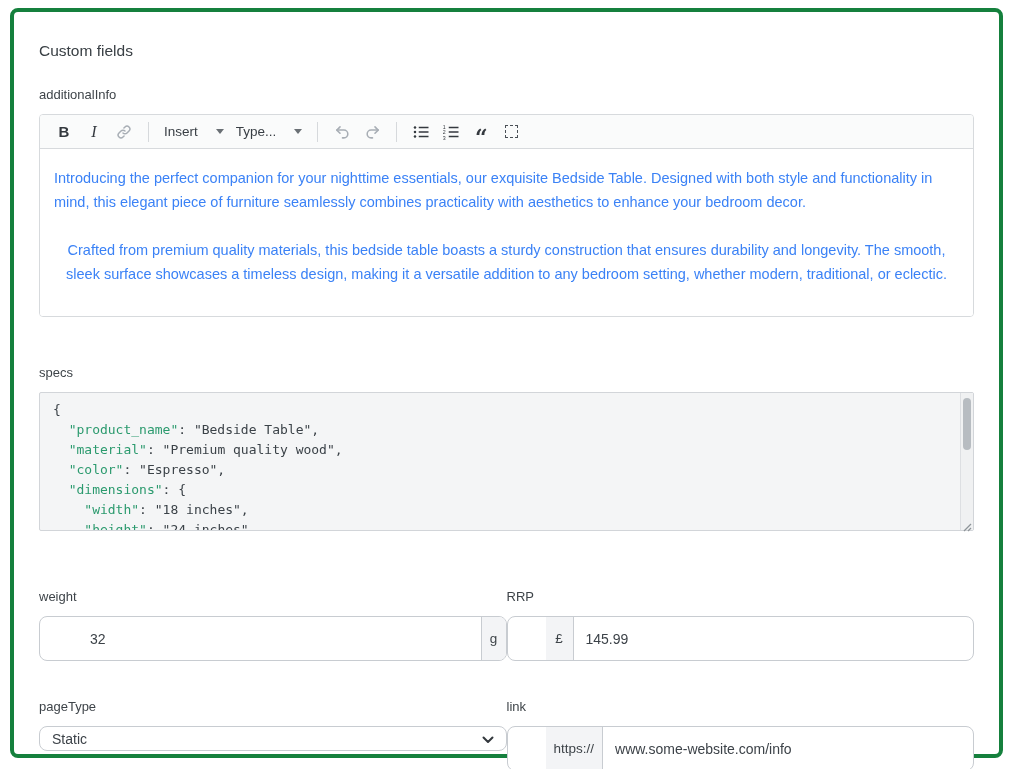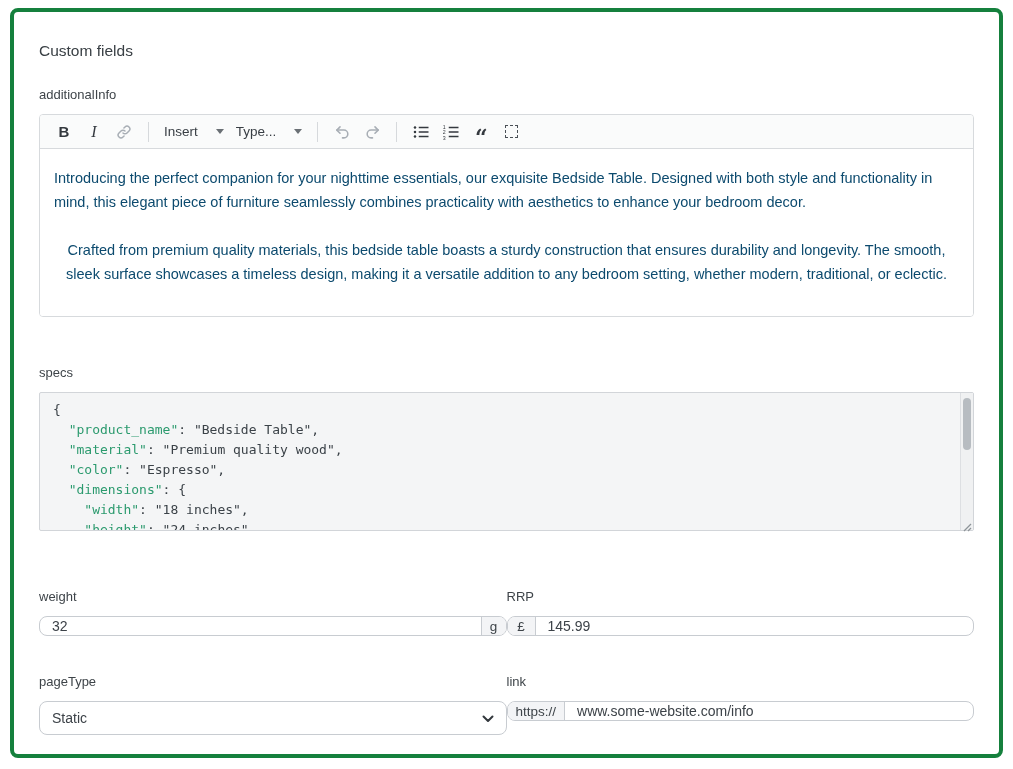--- a/index.html
+++ b/index.html
@@ -32,21 +32,21 @@
   .tb-muted { color: #a8aeb5; }
   .tb-divider { width: 1px; height: 20px; background: #d6d9dc; margin: 0 8px; }
   .tb-drop { display: flex; align-items: center; gap: 18px; font-size: 13.5px; color: #383e44; }
   .tb-caret { width: 0; height: 0; border-left: 4px solid transparent; border-right: 4px solid transparent; border-top: 5px solid #6a7075; }
   .tb-quote { font-family: "DejaVu Serif", serif; font-weight: 700; font-size: 22px; line-height: 10px; padding-top: 10px; }
   .tb-dashed { width: 13px; height: 13px; border: 1.5px dashed #4a5056; }
   .tb-btn svg { display: block; }
 
   .rte-content {
     background: #fff; min-height: 167px; padding: 17px 14px;
-    font-size: 14.5px; line-height: 24px; color: #0c4a6e;
+    font-size: 14.5px; line-height: 24px; color: #3b82f6;
   }
   .rte-content p + p { margin-top: 24px; text-align: center; }
 
   
   .specs { margin-top: 48px; }
   .code-wrap { position: relative; }
   .code-box {
     height: 139px; background: #f4f5f6; border: 1px solid #d2d5d9; border-radius: 2px;
     padding: 7px 26px 0 13px; overflow: hidden;
     font-family: "DejaVu Sans Mono", monospace; font-size: 13px; line-height: 20px; color: #3b4248;
@@ -62,36 +62,36 @@
     background: #b7bcc1; border-radius: 4px;
   }
   .code-resize { position: absolute; right: 2px; bottom: 2px; width: 11px; height: 11px; cursor: nwse-resize; }
 
   
   .row { display: grid; grid-template-columns: 1fr 1fr; }
   .row-1 { margin-top: 58px; }
   .row-2 { margin-top: 38px; }
 
   .input-group {
-    display: flex; align-items: stretch; height: 20px;
-    border: 1px solid #c8ccd1; border-radius: 8px; background: #fff; overflow: hidden;
+    display: flex; align-items: stretch; height: 45px;
+    border: 1px solid #c8ccd1; border-radius: 8px; background: #fff; overflow: hidden; padding-left: 38px;
   }
   .input-group input {
     flex: 1; min-width: 0; border: none; outline: none; background: transparent;
     font-family: "Liberation Sans", sans-serif; font-size: 14px; color: #3c4248; padding: 0 12px;
   }
   .addon {
     display: flex; align-items: center; justify-content: center;
     background: #f3f4f6; color: #3e4449; font-size: 13.5px;
   }
   .addon-suffix { border-left: 1px solid #c8ccd1; min-width: 25px; }
   .addon-prefix { border-right: 1px solid #c8ccd1; min-width: 28px; padding: 0 8px; }
 
   .select-wrap {
-    position: relative; height: 34px; border: 1px solid #c8ccd1; border-radius: 8px;
+    position: relative; height: 25px; border: 1px solid #c8ccd1; border-radius: 8px;
     background: #fff; display: flex; align-items: center; cursor: pointer;
   }
   .select-value { font-size: 14px; color: #3c4248; padding-left: 12px; }
   .select-chevron { position: absolute; right: 12px; top: 50%; transform: translateY(-50%); }
 </style>
 </head>
 <body>
 
 <div class="card">
   <div class="card-title">Custom fields</div>

